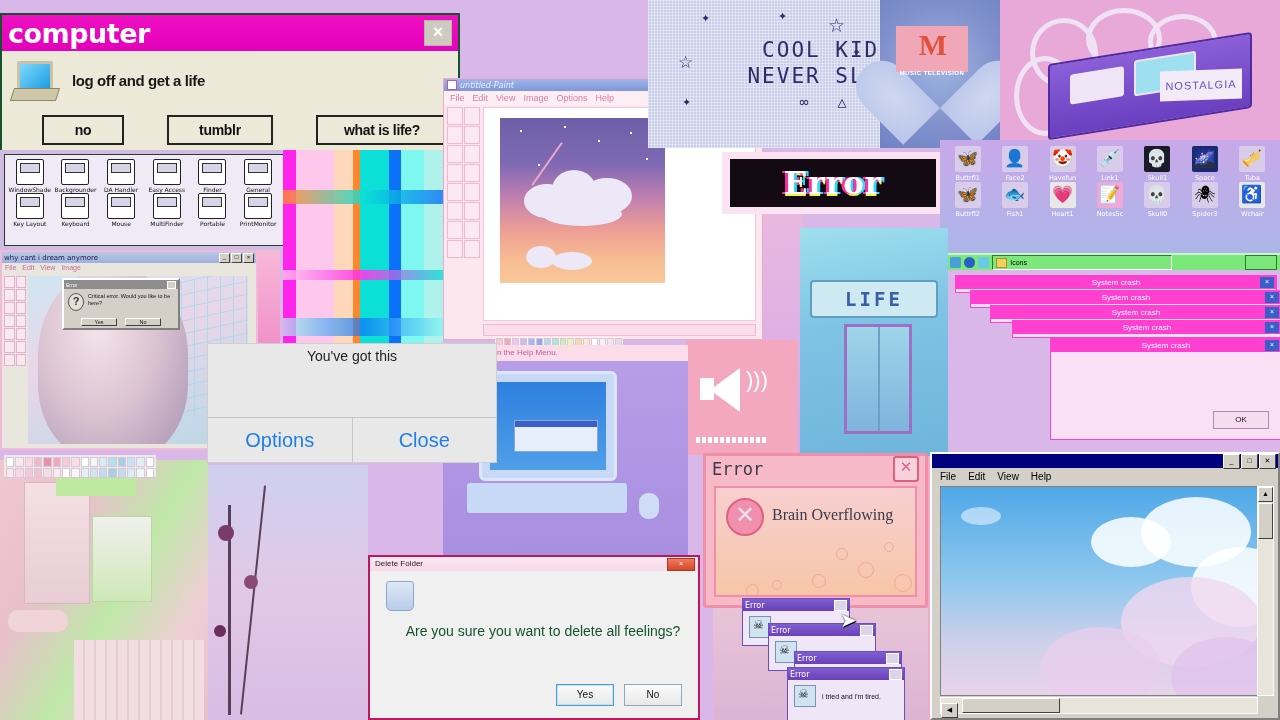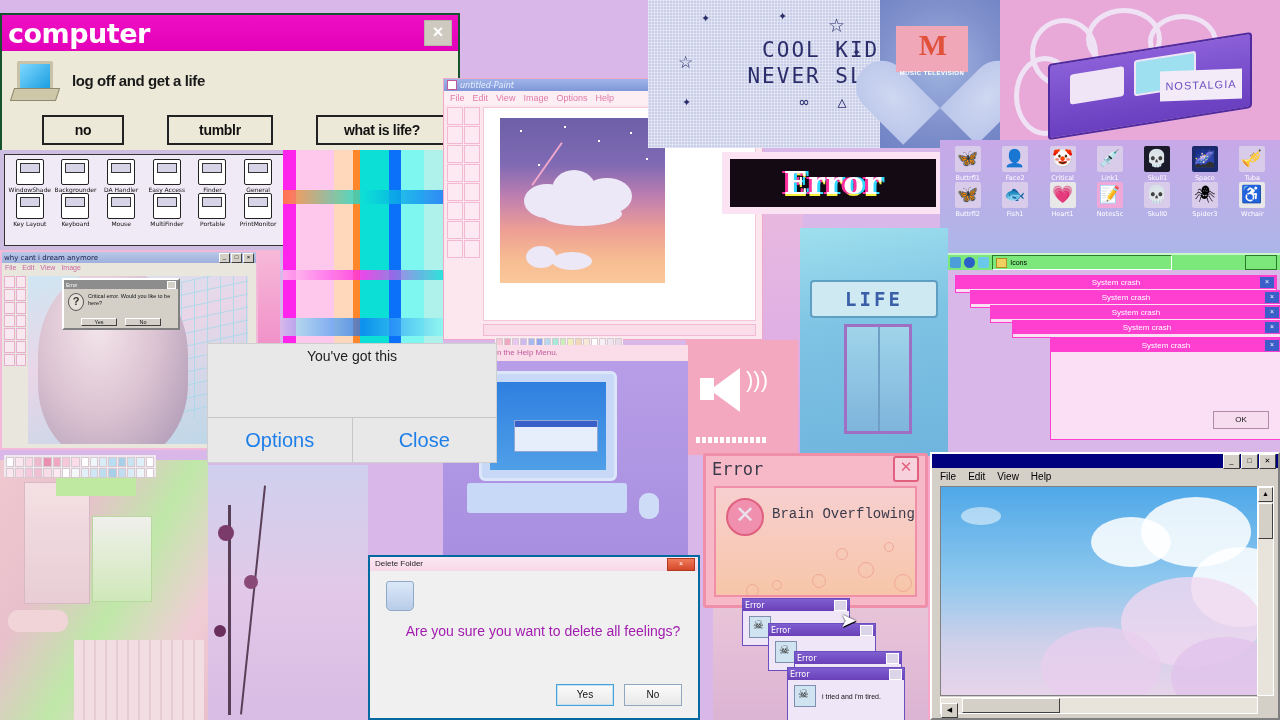--- a/index.html
+++ b/index.html
@@ -171,29 +171,29 @@
   #retro3d .dlg{position:absolute;left:24px;top:38px;width:82px;height:30px;background:#e6eefb;border:1px solid #8fa8d8;}
   #retro3d .dlg .t{height:6px;background:#3a5fc8;}
 
   
   #brain-err{left:703px;top:453px;width:225px;height:155px;background:#f7b9c8;border:3px solid #ef8fa8;border-radius:3px;}
   #brain-err .bt{height:26px;display:flex;align-items:center;justify-content:space-between;padding:0 6px;}
   #brain-err .bt span{font-family:"DejaVu Sans Mono",monospace;font-size:17px;color:#3a3a4a;}
   #brain-err .bx{width:22px;height:22px;border:2px solid #e0607f;border-radius:3px;background:#f7d2dc;color:#e0607f;font-size:15px;text-align:center;line-height:18px;}
   #brain-err .bbody{position:absolute;left:8px;right:8px;top:30px;bottom:8px;background:linear-gradient(#f7cfd0,#f7c6a8);border:2px solid #ef8fa8;overflow:hidden;}
   #brain-err .circ{position:absolute;left:10px;top:10px;width:34px;height:34px;border-radius:50%;background:#f18fae;border:2px solid #e0607f;color:#e8e0ea;font-size:24px;text-align:center;line-height:30px;}
-  #brain-err .btxt{position:absolute;left:56px;top:18px;font-family:Liberation Mono, monospace;font-size:14px;color:#3a3a4a;}
+  #brain-err .btxt{position:absolute;left:56px;top:18px;font-family:Liberation Serif, serif;font-size:16px;color:#3a3a4a;}
   #brain-err .bub{position:absolute;border:1px solid #f0a898;border-radius:50%;}
 
   
-  #delete-folder{left:368px;top:555px;width:332px;height:165px;background:#f0f0f0;border:2px solid #0369a1;}
+  #delete-folder{left:368px;top:555px;width:332px;height:165px;background:#f0f0f0;border:2px solid #be185d;}
   #delete-folder .dt{height:14px;background:linear-gradient(#fce8f2,#f7d8e8);font-size:8px;color:#222;padding-left:5px;line-height:14px;position:relative;}
   #delete-folder .dx{position:absolute;right:3px;top:1px;width:26px;height:11px;background:linear-gradient(#f07a5a,#d4482a);border:1px solid #b03a20;color:#fff;font-size:7px;text-align:center;line-height:10px;}
   #delete-folder .bin{position:absolute;left:16px;top:24px;width:26px;height:28px;background:linear-gradient(#dce8f7,#b8cce8);border-radius:3px 3px 5px 5px;border:1px solid #8fa8c8;}
-  #delete-folder .q{position:absolute;left:28px;top:66px;right:10px;font-size:14px;color:#a21caf;text-align:center;}
+  #delete-folder .q{position:absolute;left:28px;top:66px;right:10px;font-size:14px;color:#14532d;text-align:center;}
   #delete-folder .btns{position:absolute;right:16px;bottom:12px;display:flex;gap:10px;}
   #delete-folder .b{width:56px;height:20px;background:linear-gradient(#fbfbfb,#e8e8e8);border:1px solid #8fa8c0;font-size:10px;text-align:center;line-height:19px;color:#111;}
   #delete-folder .b.pri{border-color:#4a9fd8;box-shadow:0 0 0 1px #bfe2f7 inset;}
 
   
   .perr{position:absolute;background:#efe6f7;border:1px solid #6a4fc0;}
   .perr .pt{height:12px;background:linear-gradient(#7f5fd0,#6a3fb8);display:flex;align-items:center;justify-content:space-between;padding:0 2px;}
   .perr .pt span{font-size:8px;color:#fff;font-family:"DejaVu Sans",sans-serif;}
   .perr .pt i{width:11px;height:9px;background:#dcd4e8;border:1px solid #fff;font-style:normal;}
   .perr .pb{display:flex;align-items:center;gap:6px;padding:5px 6px;}
@@ -516,21 +516,21 @@
     <div class="idesk-cell">
         <div class="idesk-ic" style="font-size:17px;line-height:26px">🦋</div>
         <div class="idesk-lab">Buttrfl1</div>
       </div>
     <div class="idesk-cell">
         <div class="idesk-ic" style="font-size:17px;line-height:26px">👤</div>
         <div class="idesk-lab">Face2</div>
       </div>
     <div class="idesk-cell">
         <div class="idesk-ic" style="font-size:17px;line-height:26px">🤡</div>
-        <div class="idesk-lab">Critical</div>
+        <div class="idesk-lab">Havefun</div>
       </div>
     <div class="idesk-cell">
         <div class="idesk-ic" style="font-size:17px;line-height:26px">💉</div>
         <div class="idesk-lab">Link1</div>
       </div>
     <div class="idesk-cell">
         <div class="idesk-ic" style="font-size:17px;line-height:26px;background:#1a1a2a">💀</div>
         <div class="idesk-lab">Skull1</div>
       </div>
     <div class="idesk-cell">

